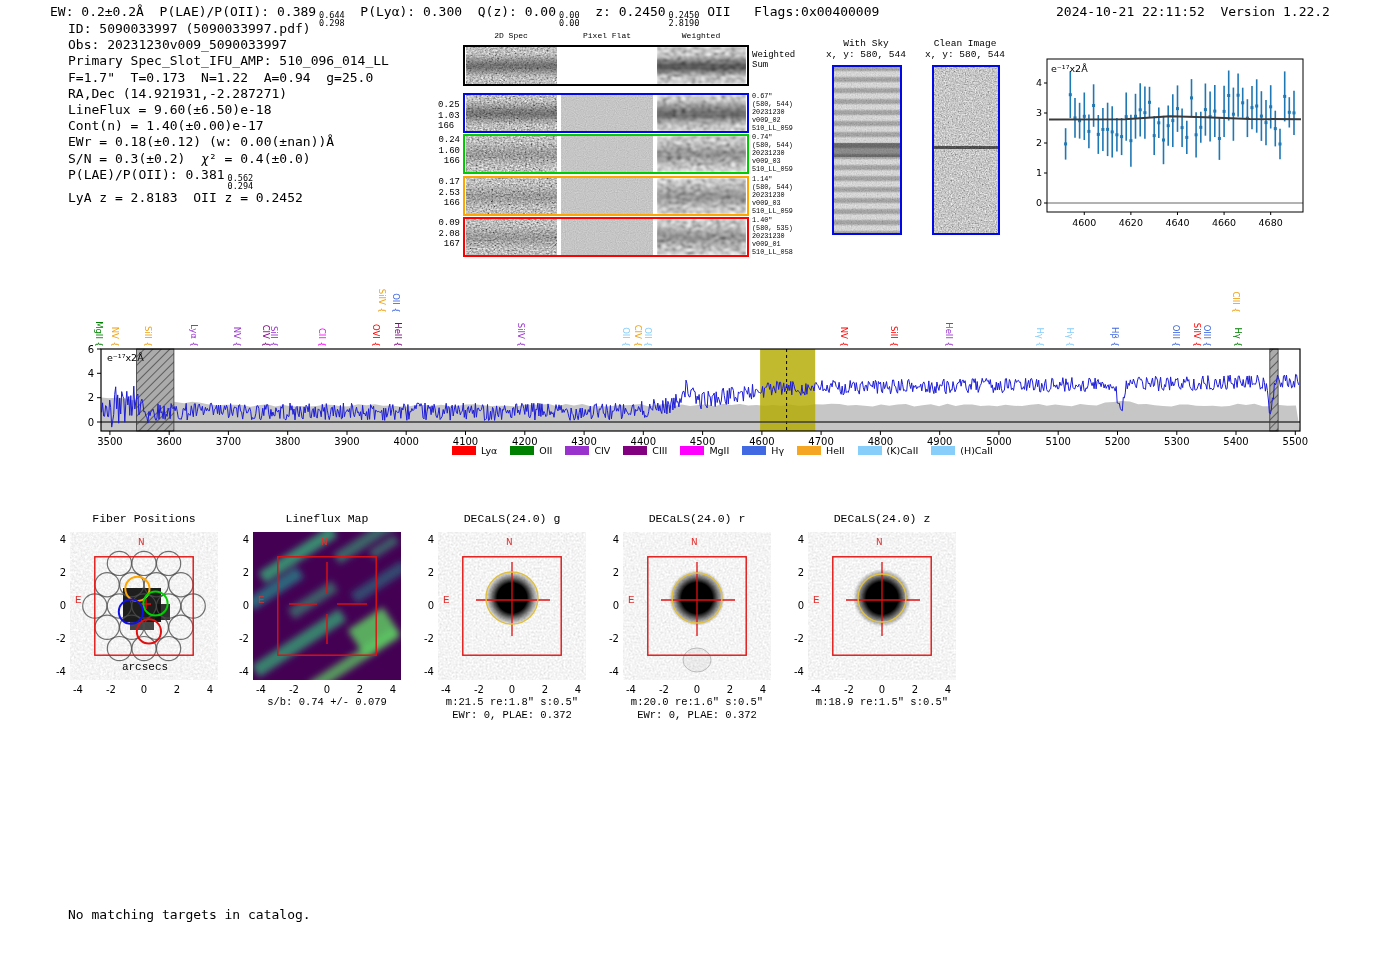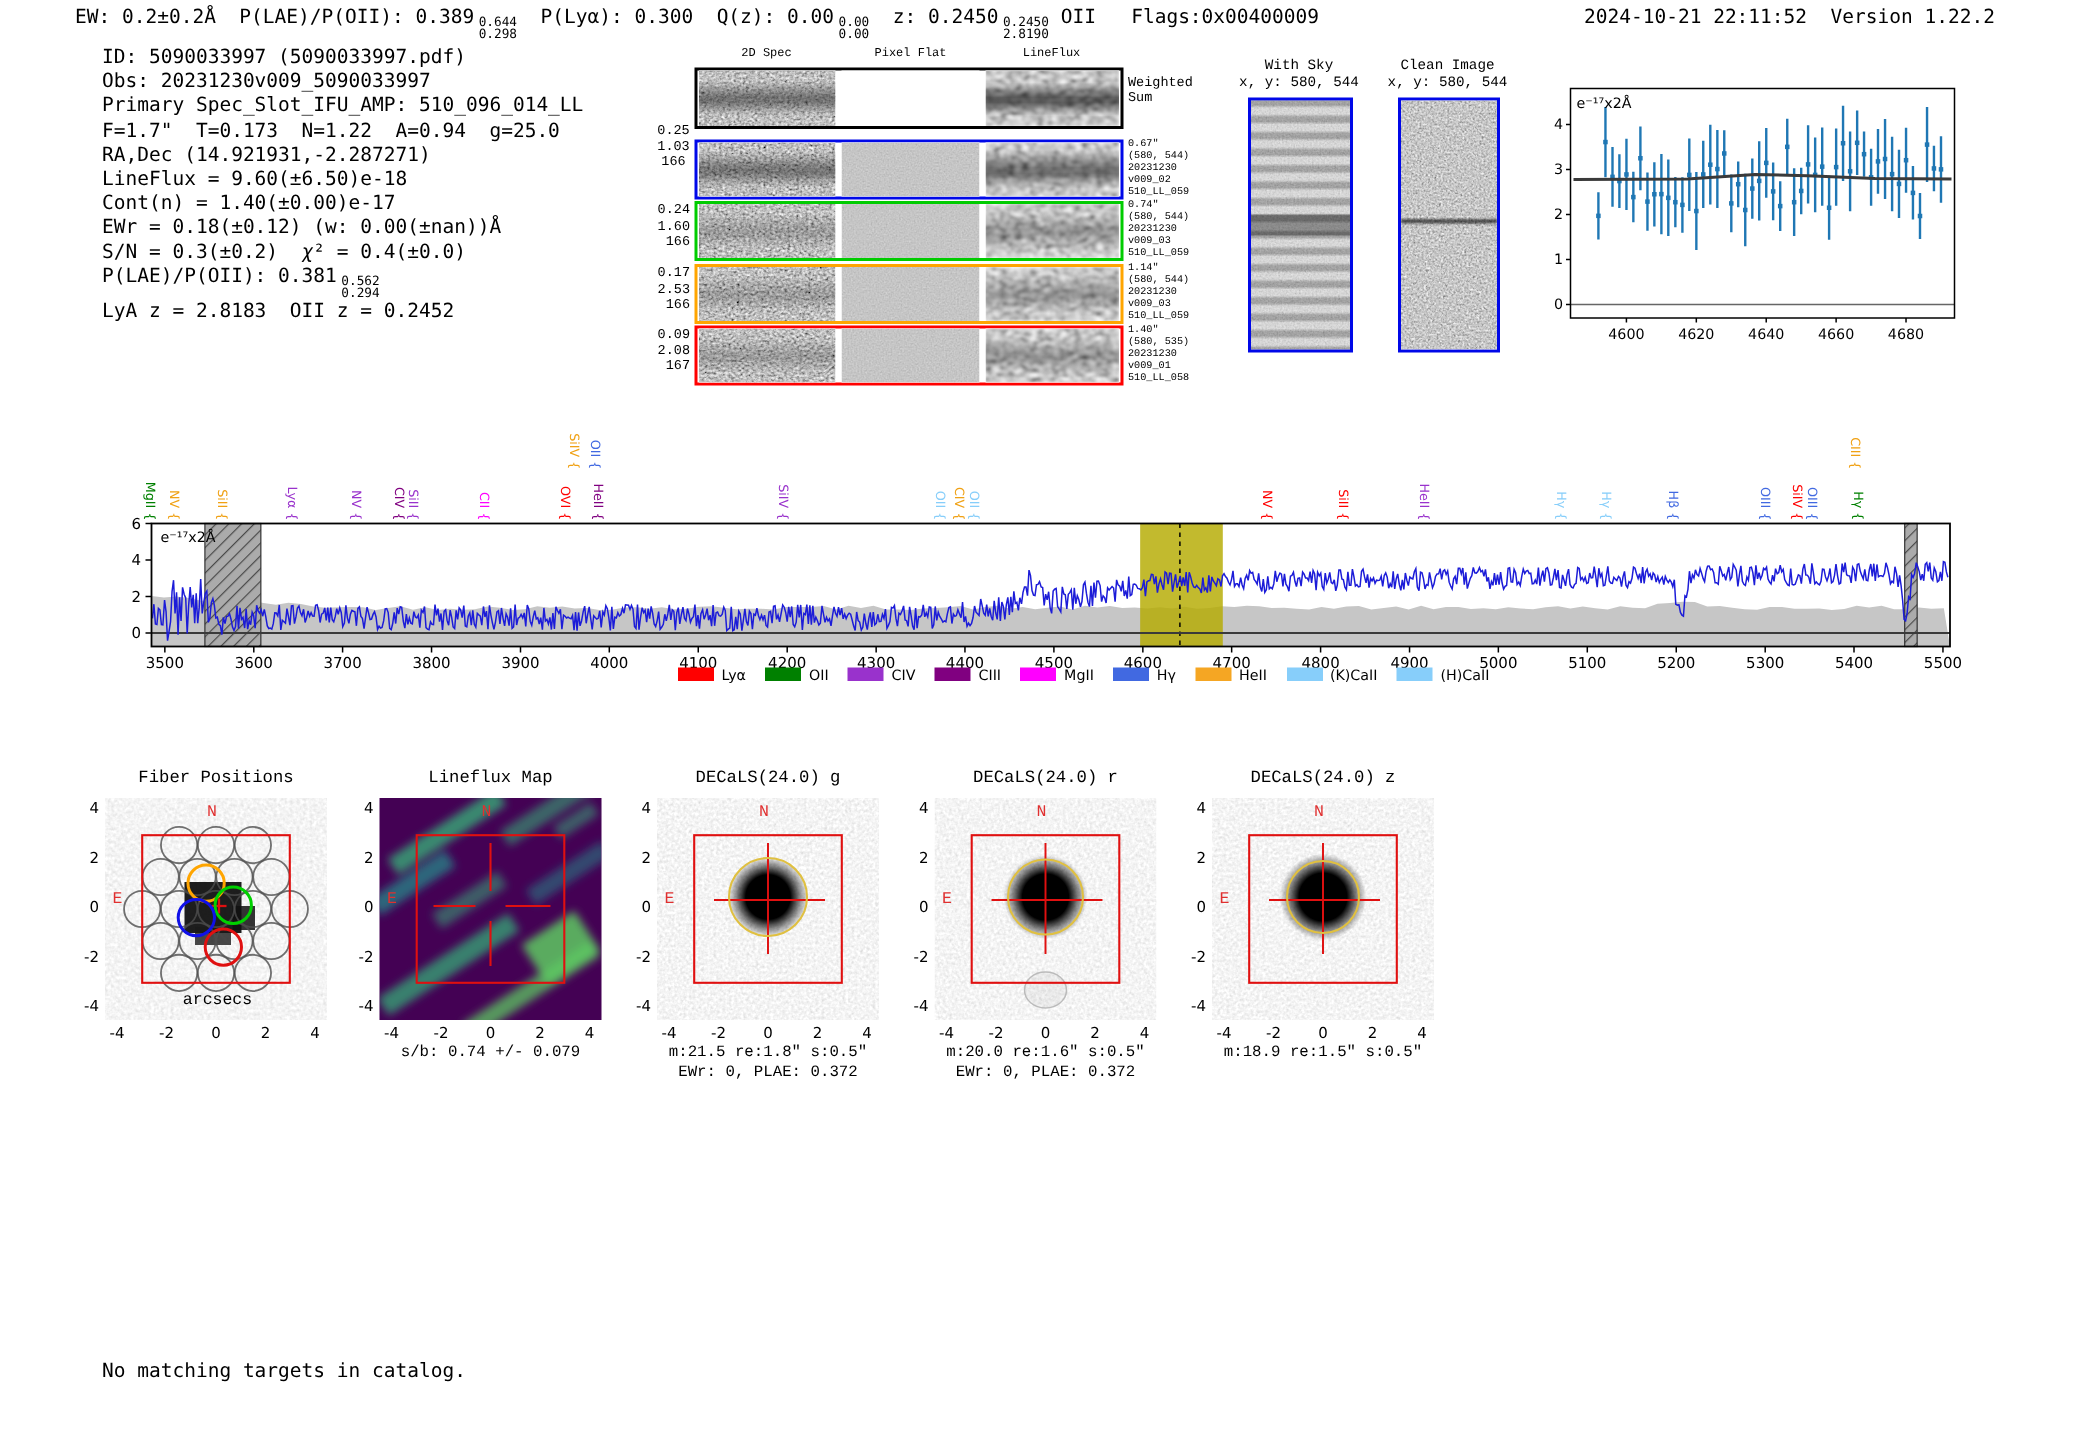--- a/index.html
+++ b/index.html
@@ -21,38 +21,38 @@
   .cutcell{position:absolute;overflow:hidden;background:#fff}
   .band{position:absolute;left:0;right:0;pointer-events:none}
 </style>
 </head>
 <body>
 
 <div class="page">
   <div id="hdr" class="abs mono13" style="left:50px;top:4px">EW: 0.2±0.2Å  P(LAE)/P(OII): 0.389<span class="frac"><span>0.644</span><span>0.298</span></span>  P(Lyα): 0.300  Q(z): 0.00<span class="frac"><span>0.00</span><span>0.00</span></span>  z: 0.2450<span class="frac"><span>0.2450</span><span>2.8190</span></span> OII   Flags:0x00400009</div>
   <div class="abs mono13" style="left:1056px;top:4px"><span>2024-10-21 22:11:52</span><span>  </span><span>Version 1.22.2</span></div>
 
-  <div id="info" class="abs" style="left:68px;top:31px">
+  <div id="info" class="abs" style="left:68px;top:21px">
       <div class="mono13">ID: 5090033997 (5090033997.pdf)</div>
       <div class="mono13">Obs: 20231230v009_5090033997</div>
       <div class="mono13">Primary Spec_Slot_IFU_AMP: 510_096_014_LL</div>
       <div class="mono13">F=1.7"  T=0.173  N=1.22  A=0.94  g=25.0</div>
       <div class="mono13">RA,Dec (14.921931,-2.287271)</div>
       <div class="mono13">LineFlux = 9.60(±6.50)e-18</div>
       <div class="mono13">Cont(n) = 1.40(±0.00)e-17</div>
       <div class="mono13">EWr = 0.18(±0.12) (w: 0.00(±nan))Å</div>
       <div class="mono13">S/N = 0.3(±0.2)  <span class="it">χ</span>² = 0.4(±0.0)</div>
       <div class="mono13">P(LAE)/P(OII): 0.381<span class="frac"><span>0.562</span><span>0.294</span></span></div>
       <div class="mono13">LyA z = 2.8183  OII z = 0.2452</div>
     </div>
 
   <div id="cutouts" class="abs" style="left:0;top:0">
       <div class="smallcap" style="left:466px;top:31px;width:90px;text-align:center;font-size:8px">2D Spec</div>
       <div class="smallcap" style="left:562px;top:31px;width:90px;text-align:center;font-size:8px">Pixel Flat</div>
-      <div class="smallcap" style="left:656px;top:31px;width:90px;text-align:center;font-size:8px">LineFlux</div>
+      <div class="smallcap" style="left:656px;top:31px;width:90px;text-align:center;font-size:8px">Weighted</div>
       <div class="cutrow" style="left:463px;top:45px;width:286px;height:41px;border:2px solid #000">
         <div class="cutcell" style="left:1px;top:0;width:91px;height:37px">
           <svg width="91" height="37" style="position:absolute;left:0;top:0">
             <filter id="nf1" x="0" y="0" width="100%" height="100%">
               <feTurbulence type="fractalNoise" baseFrequency="0.5 0.62" numOctaves="2" seed="1" stitchTiles="stitch"></feTurbulence>
               <feColorMatrix type="matrix" values="0.34 0.34 0.34 0 0 0.34 0.34 0.34 0 0 0.34 0.34 0.34 0 0 0 0 0 0 1"></feColorMatrix>
               <feComponentTransfer>
                 <feFuncR type="linear" slope="1.9" intercept="-0.45"></feFuncR>
                 <feFuncG type="linear" slope="1.9" intercept="-0.45"></feFuncG>
                 <feFuncB type="linear" slope="1.9" intercept="-0.45"></feFuncB>
@@ -121,21 +121,21 @@
                 <feFuncR type="linear" slope="2.2" intercept="-0.55"></feFuncR>
                 <feFuncG type="linear" slope="2.2" intercept="-0.55"></feFuncG>
                 <feFuncB type="linear" slope="2.2" intercept="-0.55"></feFuncB>
               </feComponentTransfer>
             </filter>
             <rect width="89" height="36" fill="#808080" filter="url(#nf5)"></rect>
           </svg>
           <div class="band" style="top:15%;height:70%;background:linear-gradient(180deg,rgba(0,0,0,0),rgba(0,0,0,0.45) 45%,rgba(0,0,0,0.45) 60%,rgba(0,0,0,0))"></div>
         </div>
       </div>
-      <div class="smallcap" style="left:438px;top:82px;width:22px;text-align:center;font-size:9px;line-height:10.5px">
+      <div class="smallcap" style="left:438px;top:100px;width:22px;text-align:left;font-size:9px;line-height:10.5px">
         <div>0.25</div>
         <div>1.03</div>
         <div>166</div>
       </div>
       <div class="smallcap" style="left:752px;top:92px;width:60px;font-size:6.8px;line-height:8px">
         <div>0.67"</div>
         <div>(580, 544)</div>
         <div>20231230</div>
         <div>v009_02</div>
         <div>510_LL_059</div>

